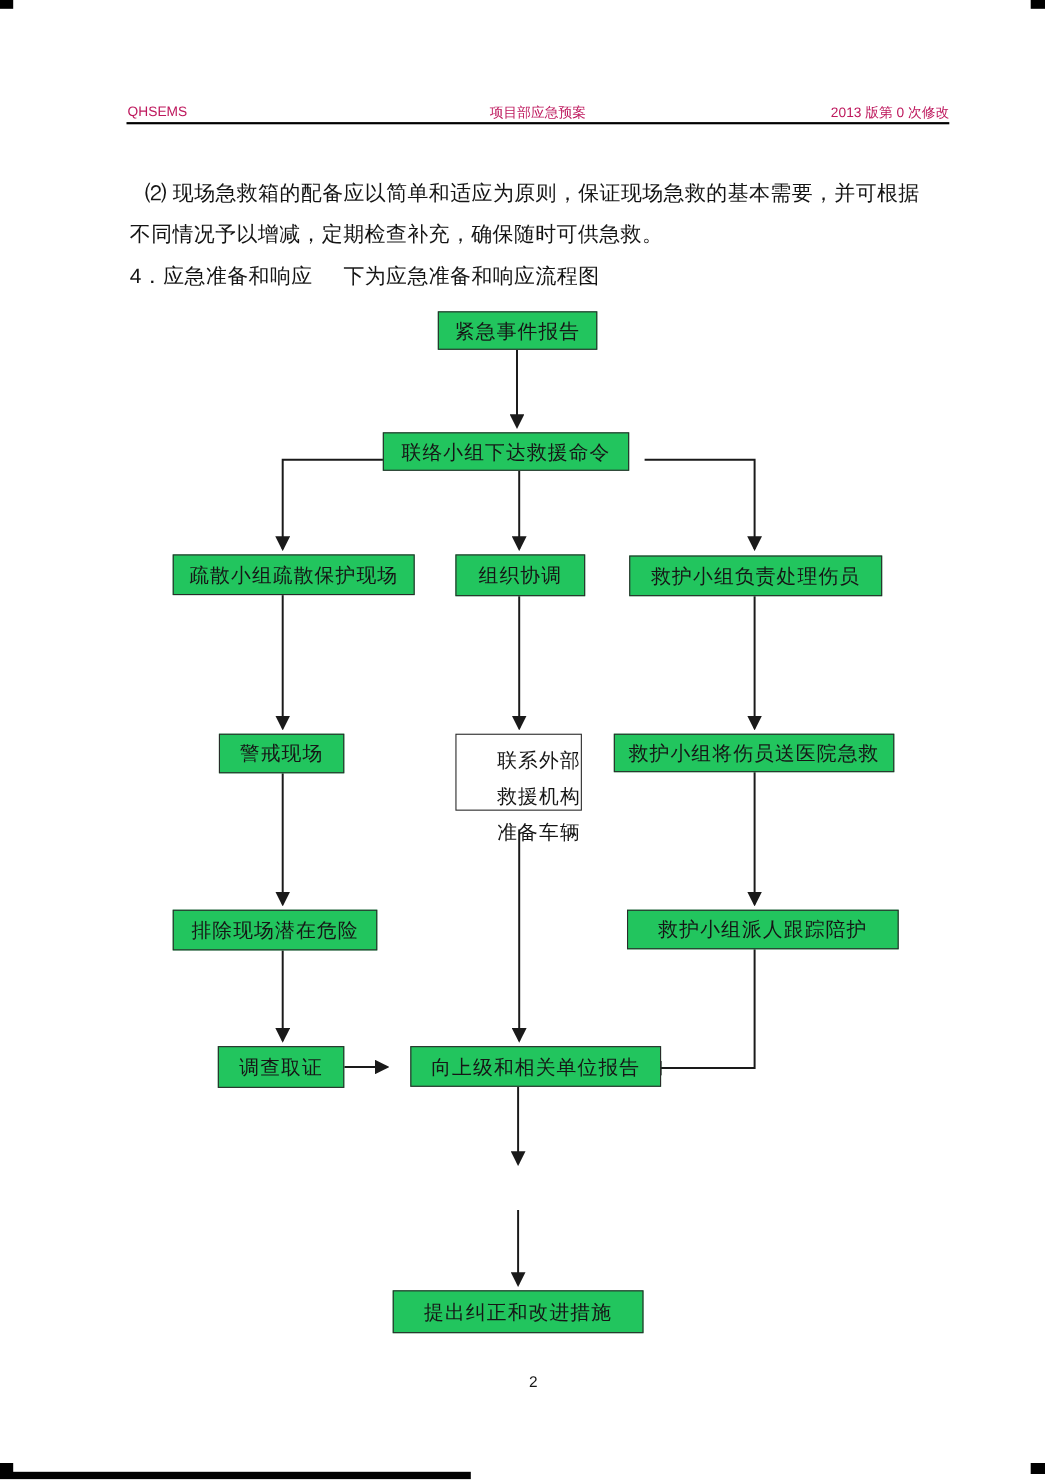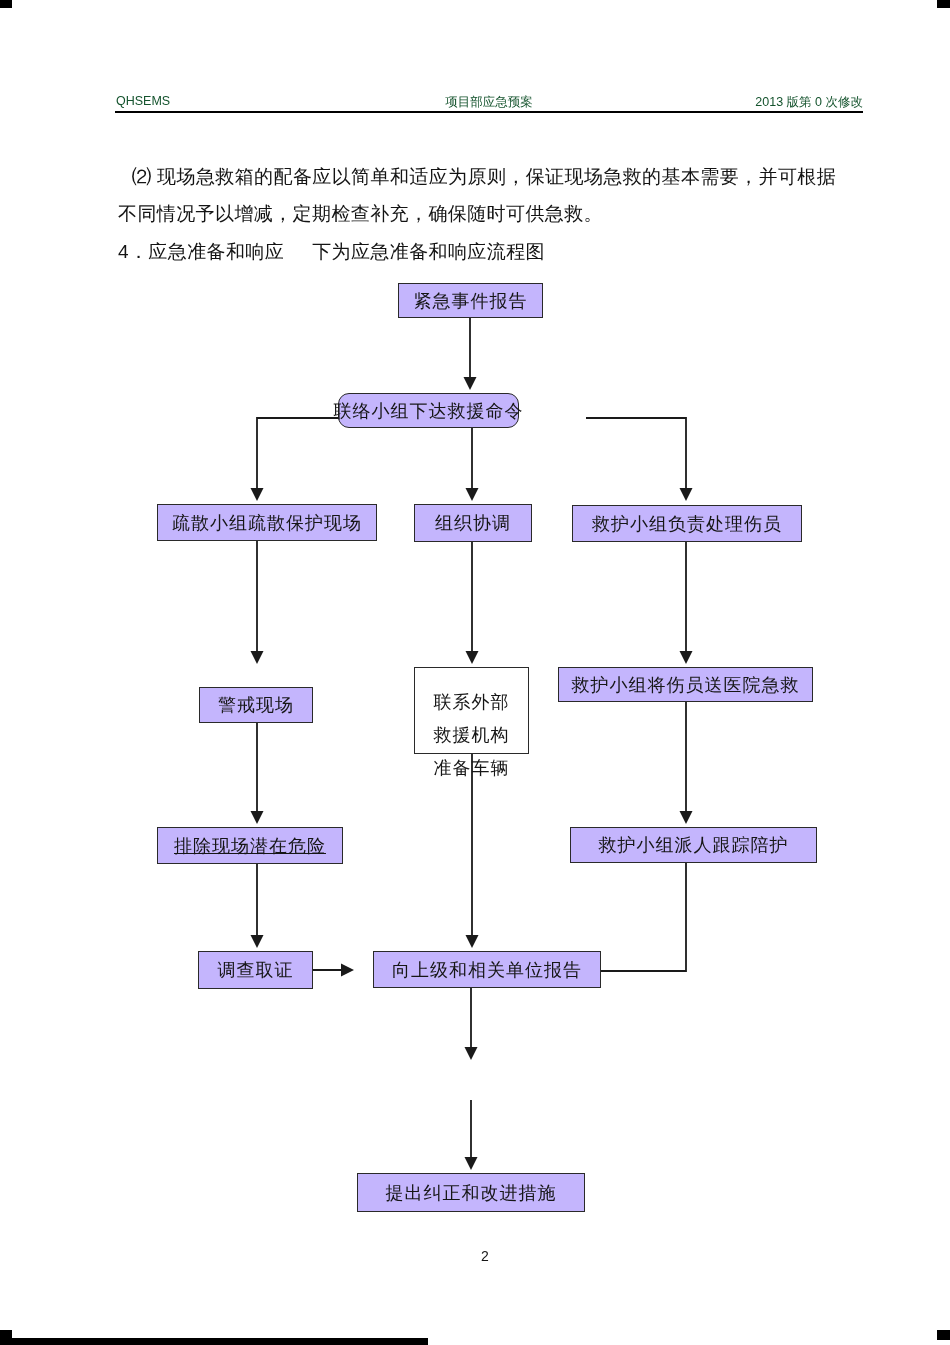--- a/index.html
+++ b/index.html
@@ -1,49 +1,49 @@
 <!DOCTYPE html>
 <html><head>
 <meta charset="utf-8">
 <style>
   html,body{margin:0;padding:0;background:#ffffff;}
   .page{
     position:relative;width:950px;height:1345px;background:#ffffff;
     font-family:"Liberation Sans","DejaVu Sans",sans-serif;color:#1a1a1a;overflow:hidden;
   }
   
-  .hdr{position:absolute;top:94px;font-size:12.5px;color:#14532d;white-space:nowrap;}
+  .hdr{position:absolute;top:94px;font-size:12.5px;color:#be185d;white-space:nowrap;}
   .hdr-left{left:116px;}
   .hdr-center{left:489px;transform:translateX(-50%);}
   .hdr-right{right:87px;}
   .hdr-rule{position:absolute;left:115px;top:111px;width:748px;height:2px;background:#000;}
   
   .bodyline{position:absolute;font-size:19px;line-height:21px;white-space:nowrap;letter-spacing:.4px;color:#141414;}
   .bl1{left:118px;top:129px;}
   .bl2{left:132px;top:166px;}
   .bl3{left:118px;top:203px;}
   .bl4{left:118px;top:241px;}
   .bl4 .cap{margin-left:28px;}
   
   .connectors{position:absolute;left:0;top:0;}
   .node{
-    position:absolute;box-sizing:border-box;border:1.6px solid #2a2a2a;background:#c4b5fd;
+    position:absolute;box-sizing:border-box;border:1.6px solid #2a2a2a;background:#22c55e;
     display:flex;align-items:center;justify-content:center;
     font-size:18px;letter-spacing:1px;white-space:nowrap;color:#161616;
   }
   .n1 {left:398px;top:283px;width:145px;height:35px;}
-  .n2 {left:338px;top:393px;width:181px;height:35px;border-radius:11px;}
+  .n2 {left:348px;top:393px;width:224px;height:35px;}
   .n3 {left:157px;top:504px;width:220px;height:37px;}
   .n4 {left:414px;top:504px;width:118px;height:38px;}
   .n5 {left:572px;top:505px;width:230px;height:37px;}
-  .n6 {left:199px;top:667px;width:114px;height:36px;margin-top:20px;}
-  .n7 {left:414px;top:667px;width:115px;height:87px;display:block;text-align:center;padding-top:18px;line-height:33px;overflow:visible;background:transparent;}
+  .n6 {left:199px;top:667px;width:114px;height:36px;}
+  .n7 {left:414px;top:667px;width:115px;height:70px;display:block;text-align:right;padding-top:7px;line-height:33px;overflow:visible;background:transparent;}
   .n7 span{display:block;background:#fff0;}
   .n8 {left:558px;top:667px;width:255px;height:35px;}
-  .n9 {left:157px;top:827px;width:186px;height:37px;text-decoration:underline;}
+  .n9 {left:157px;top:827px;width:186px;height:37px;}
   .n10{left:570px;top:827px;width:247px;height:36px;}
   .n11{left:198px;top:951px;width:115px;height:38px;}
   .n12{left:357px;top:951px;width:228px;height:37px;margin-left:16px;}
   .n13{left:357px;top:1063px;width:228px;height:37px;}
   .n14{left:357px;top:1173px;width:228px;height:39px;}
   
   .pagenum{position:absolute;left:481px;top:1248px;font-size:14px;color:#161616;}
   
   .mark{position:absolute;background:#000;}
   .mk-tl{left:0;top:0;width:12px;height:8px;}

